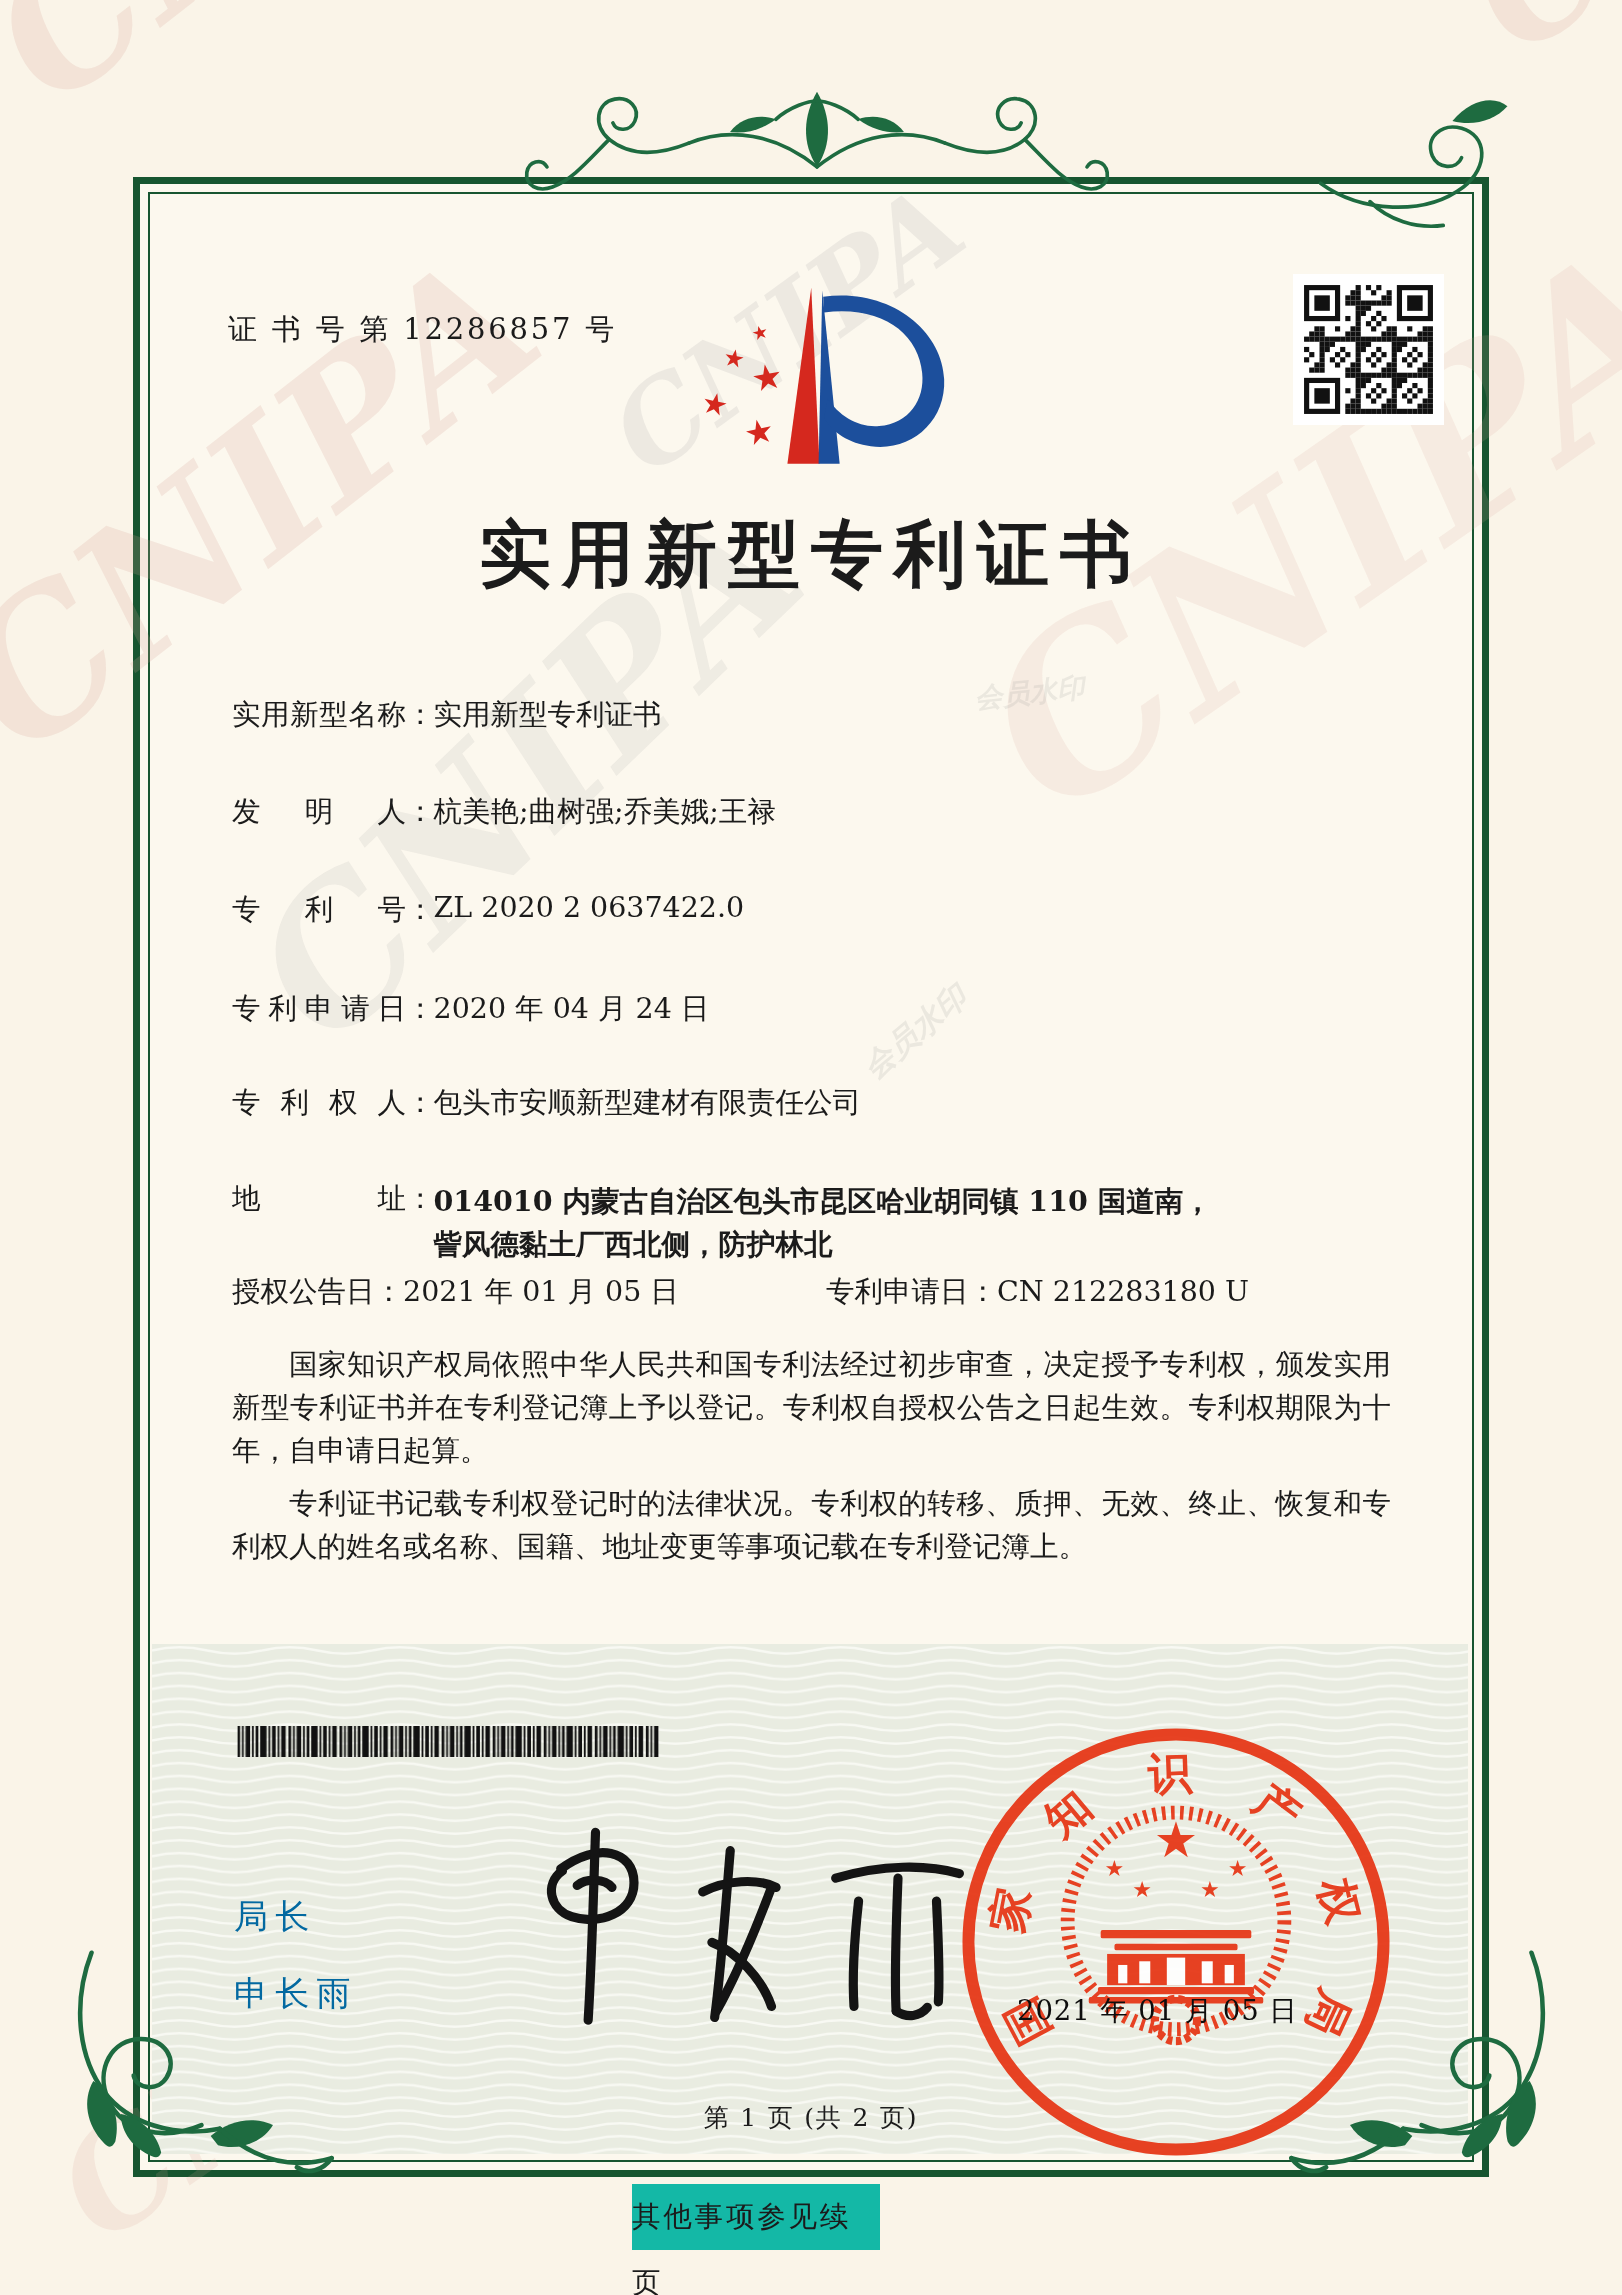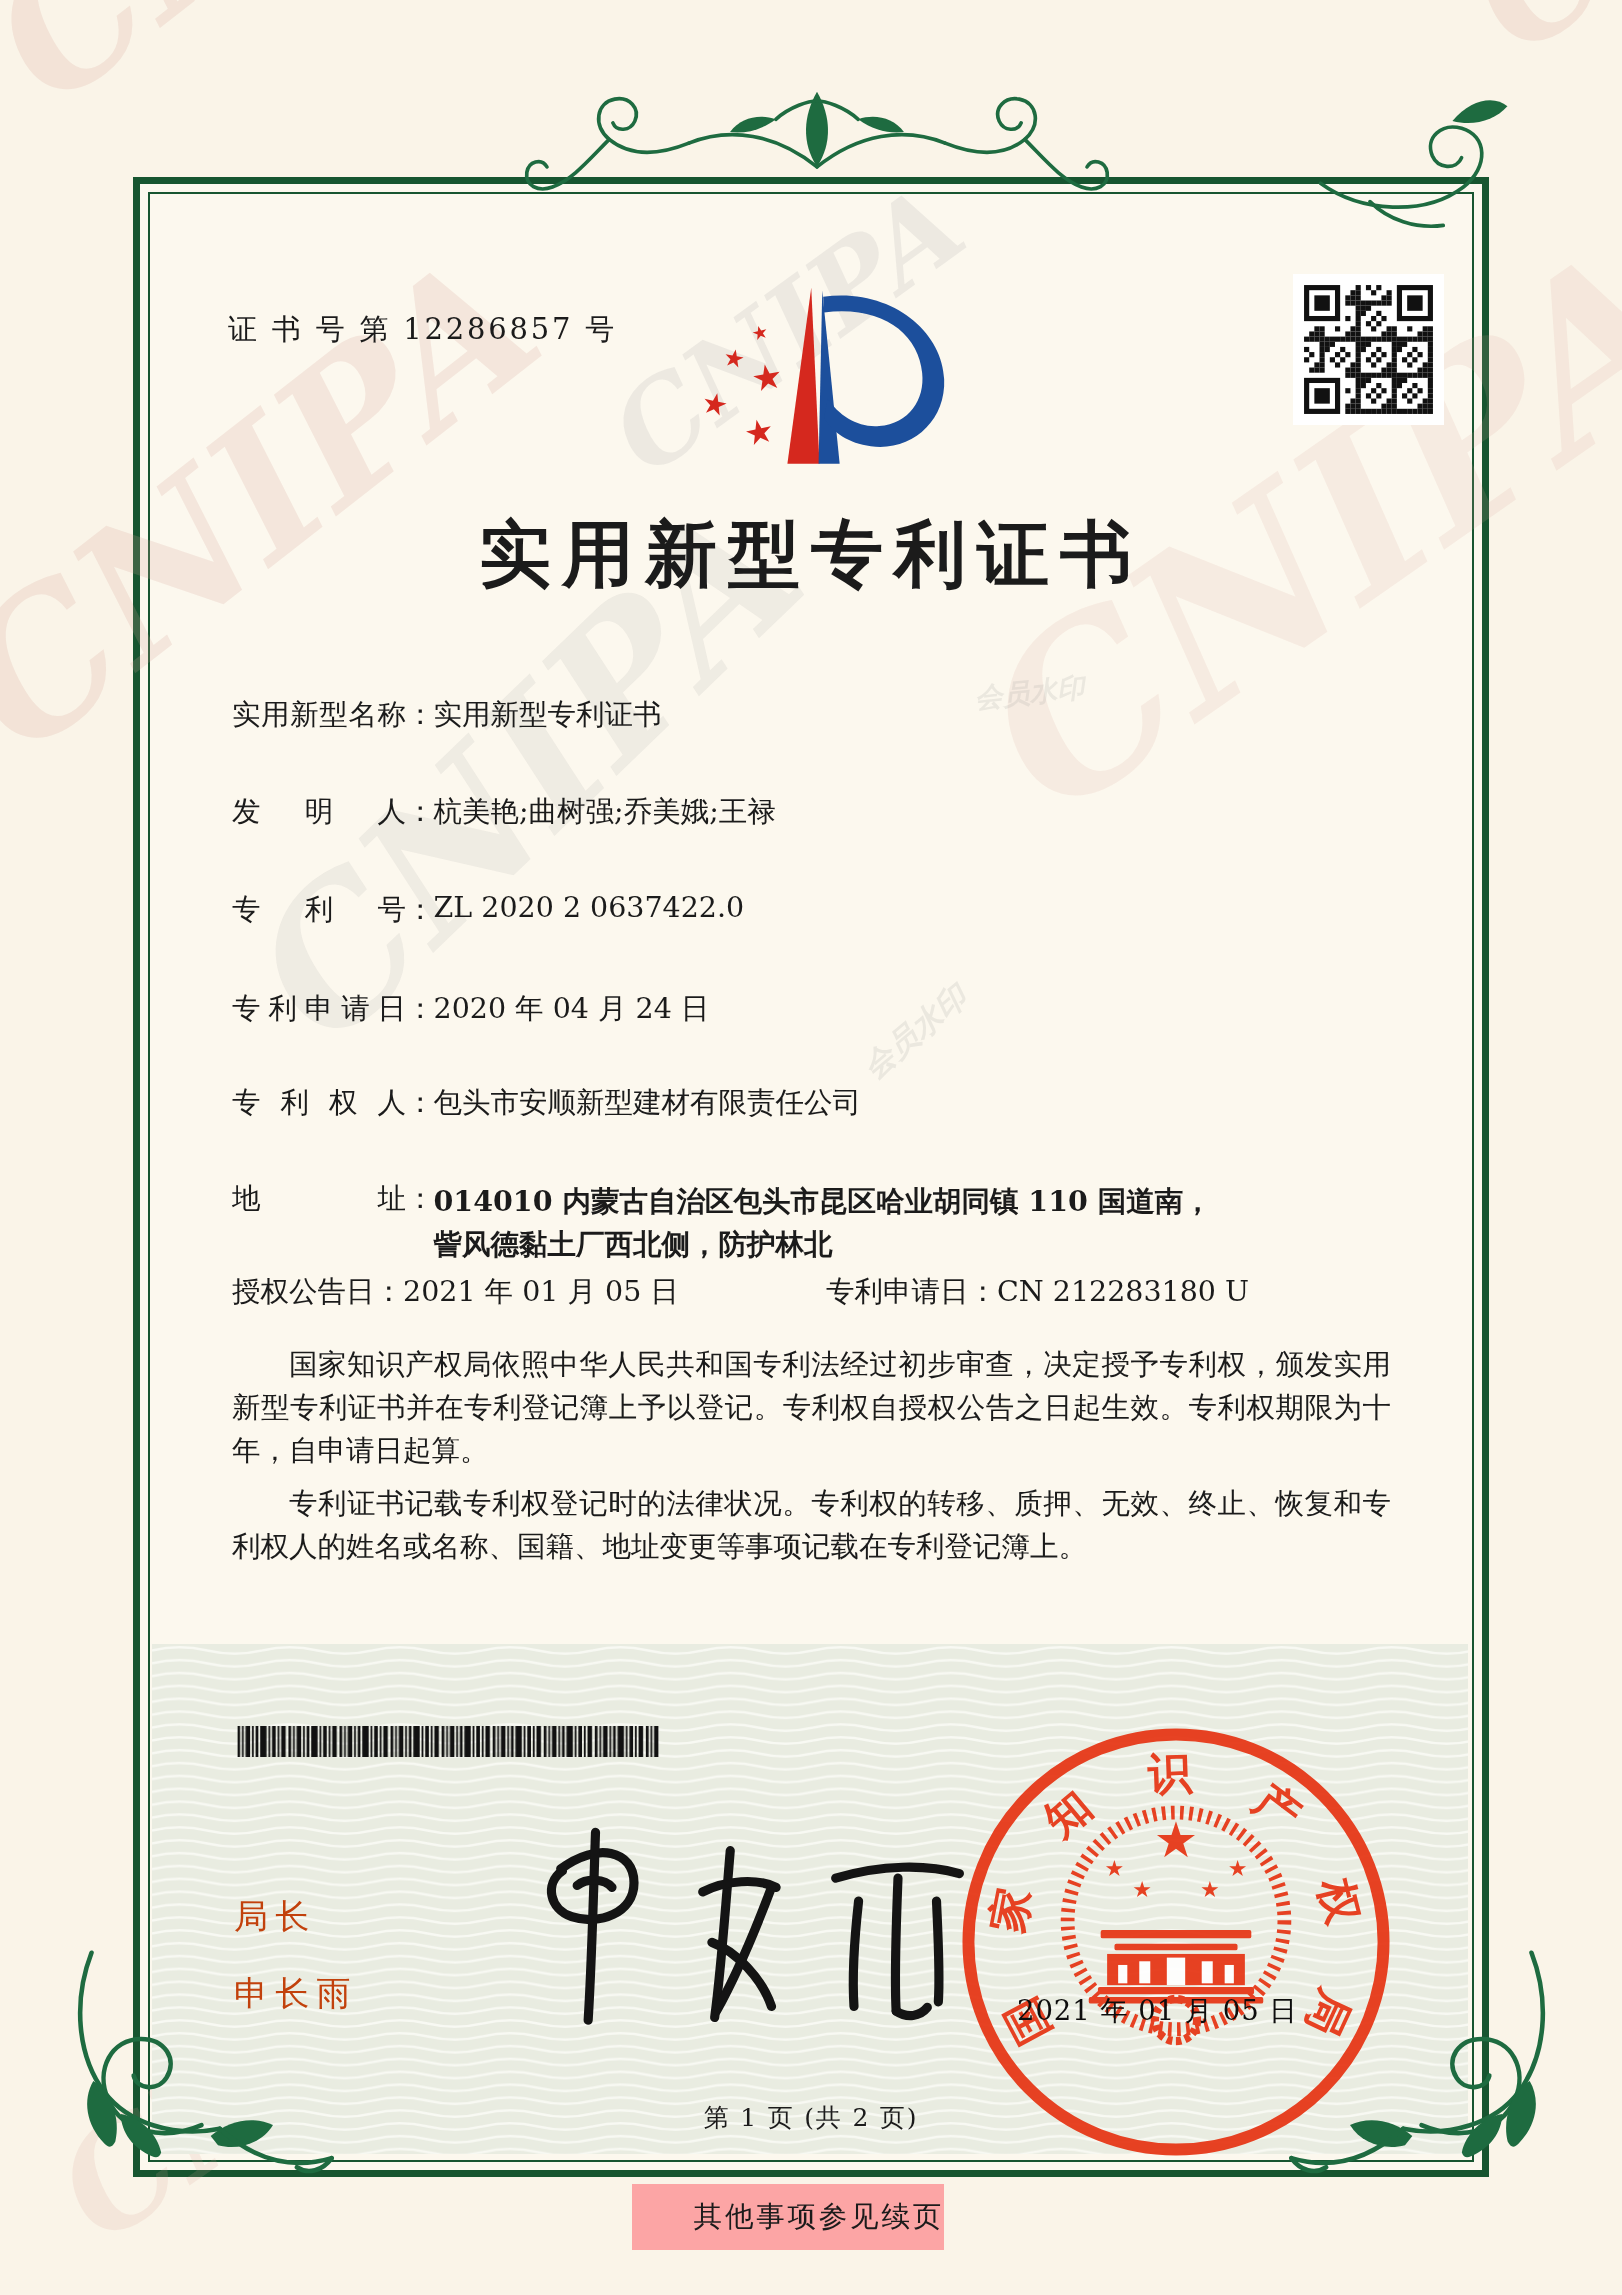--- a/index.html
+++ b/index.html
@@ -47,29 +47,29 @@
 
   .paras{
     position:absolute;left:232px;top:1343px;width:1159px;z-index:4;
     font-size:28.5px;line-height:43px;text-align:justify;
   }
   .paras p{margin:0 0 10px 0;text-indent:2em;}
 
   .officer{
     position:absolute;left:234px;z-index:5;
     font-family:"DejaVu Sans","Liberation Sans",sans-serif;
-    font-size:34px;letter-spacing:7.3px;color:#c2410c;
+    font-size:34px;letter-spacing:7.3px;color:#0369a1;
   }
   .page-info{
     position:absolute;left:133px;top:2101px;width:1356px;text-align:center;
     font-size:25px;letter-spacing:1.8px;z-index:5;
   }
   .footer-note{
-    position:absolute;left:632px;top:2184px;width:312px;height:66px;
-    background:#fca5a5;text-align:right;line-height:66px;
+    position:absolute;left:632px;top:2184px;width:248px;height:66px;
+    background:#14b8a6;text-align:left;line-height:66px;
     font-size:28.5px;letter-spacing:2.8px;z-index:4;
   }
   .seal-date{
     position:absolute;left:1017px;top:1993px;font-size:27.5px;letter-spacing:0.9px;
     color:#0d0d0d;z-index:7;white-space:nowrap;
   }
   .svg-abs{position:absolute;z-index:3;}
   .z4{z-index:4;} .z5{z-index:5;} .z6{z-index:6;}
 </style>
 </head>

